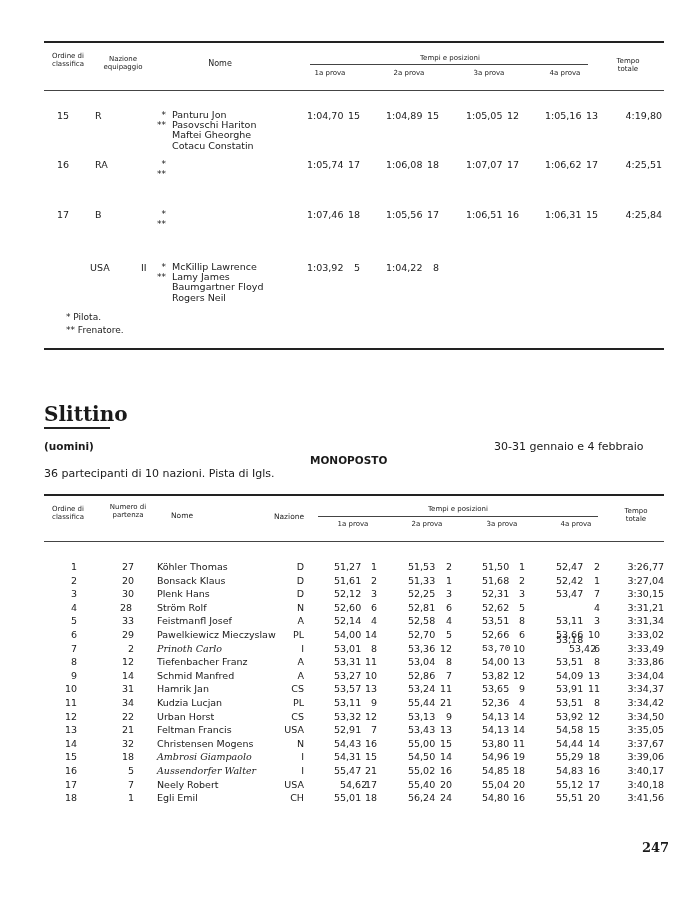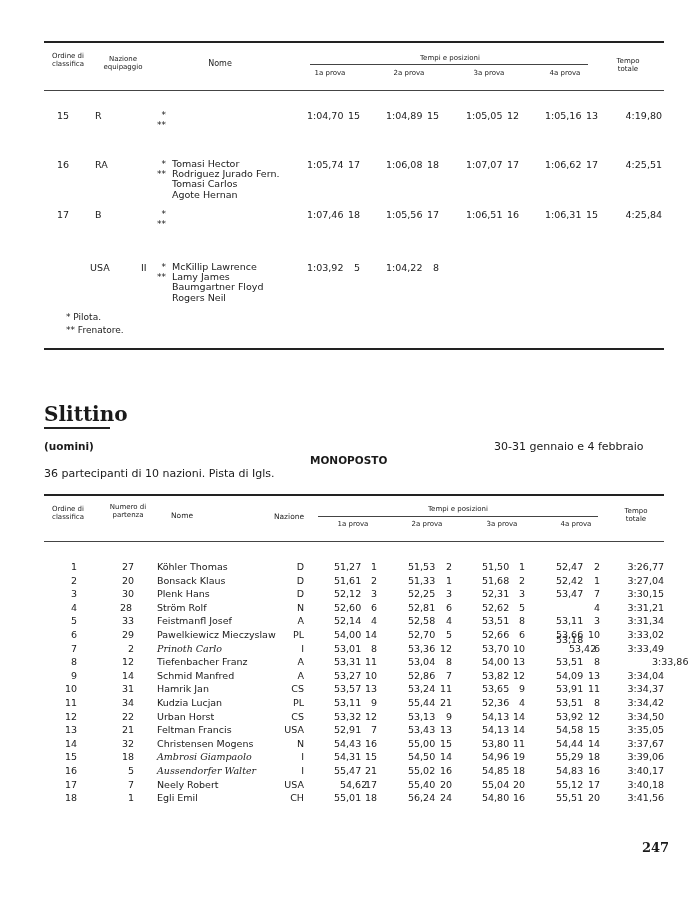--- a/index.html
+++ b/index.html
@@ -36,43 +36,43 @@
 <div class="abs hdr" style="left:610px;top:57px;width:36px;">Tempo totale</div>
 <div class="rule thin" style="top:90px;"></div>
 
 <div class="abs" style="left:0;top:110px;width:700px;height:45px;">
   <span class="abs t" style="left:57px;top:0;">15</span>
   <span class="abs t" style="left:95px;top:0;">R</span>
   <div class="abs stars" style="left:152px;top:0;">
     <div>*</div>
       <div>**</div>
   </div>
+  <div class="abs names" style="left:172px;top:0;">
+    <div>Panturu Jon</div>
+      <div>Pasovschi Hariton</div>
+    <div>Maftei Gheorghe</div>
+      <div>Cotacu Constatin</div>
+  </div>
   <span class="abs t" style="left:307px;top:0;">1:04,70</span>
   <span class="abs t r" style="left:342px;top:0;width:18px;">15</span>
   <span class="abs t" style="left:386px;top:0;">1:04,89</span>
   <span class="abs t r" style="left:421px;top:0;width:18px;">15</span>
   <span class="abs t" style="left:466px;top:0;">1:05,05</span>
   <span class="abs t r" style="left:501px;top:0;width:18px;">12</span>
   <span class="abs t" style="left:545px;top:0;">1:05,16</span>
   <span class="abs t r" style="left:580px;top:0;width:18px;">13</span>
   <span class="abs t r" style="left:610px;top:0;width:52px;">4:19,80</span>
 </div>
 
 <div class="abs" style="left:0;top:159px;width:700px;height:45px;">
   <span class="abs t" style="left:57px;top:0;">16</span>
   <span class="abs t" style="left:95px;top:0;">RA</span>
   <div class="abs stars" style="left:152px;top:0;">
     <div>*</div>
       <div>**</div>
-  </div>
-  <div class="abs names" style="left:172px;top:0;">
-    <div>Tomasi Hector</div>
-      <div>Rodriguez Jurado Fern.</div>
-    <div>Tomasi Carlos</div>
-      <div>Agote Hernan</div>
   </div>
   <span class="abs t" style="left:307px;top:0;">1:05,74</span>
   <span class="abs t r" style="left:342px;top:0;width:18px;">17</span>
   <span class="abs t" style="left:386px;top:0;">1:06,08</span>
   <span class="abs t r" style="left:421px;top:0;width:18px;">18</span>
   <span class="abs t" style="left:466px;top:0;">1:07,07</span>
   <span class="abs t r" style="left:501px;top:0;width:18px;">17</span>
   <span class="abs t" style="left:545px;top:0;">1:06,62</span>
   <span class="abs t r" style="left:580px;top:0;width:18px;">17</span>
   <span class="abs t r" style="left:610px;top:0;width:52px;">4:25,51</span>
@@ -235,40 +235,40 @@
     </div>
     <div class="row" style="top: 642.6px; width: 700px;">
       <span style="left: 57px; text-align: right; width: 20px;">7</span>
       <span style="left: 118px; text-align: right; width: 16px;">2</span>
       <span class="italic" style="left: 157px;">Prinoth Carlo</span>
       <span style="left: 282px; text-align: right; width: 22px;">I</span>
       <span style="left: 334px;">53,01</span>
       <span style="left: 362px; text-align: right; width: 15px;">8</span>
       <span style="left: 408px;">53,36</span>
       <span style="left: 437px; text-align: right; width: 15px;">12</span>
-      <span style="left: 482px;">53,70</span>
+      <span style="left: 482px; font-family: Liberation Mono, monospace;">53,70</span>
       <span style="left: 510px; text-align: right; width: 15px;">10</span>
       <span style="left: 569px;">53,42</span>
       <span style="left: 585px; text-align: right; width: 15px;">6</span>
       <span style="left: 620px; text-align: right; width: 44px;">3:33,49</span>
     </div>
     <div class="row" style="top: 656.2px; width: 700px;">
       <span style="left: 57px; text-align: right; width: 20px;">8</span>
       <span style="left: 118px; text-align: right; width: 16px;">12</span>
       <span style="left: 157px;">Tiefenbacher Franz</span>
       <span style="left: 282px; text-align: right; width: 22px;">A</span>
       <span style="left: 334px;">53,31</span>
       <span style="left: 362px; text-align: right; width: 15px;">11</span>
       <span style="left: 408px;">53,04</span>
       <span style="left: 437px; text-align: right; width: 15px;">8</span>
       <span style="left: 482px;">54,00</span>
       <span style="left: 510px; text-align: right; width: 15px;">13</span>
       <span style="left: 556px;">53,51</span>
       <span style="left: 585px; text-align: right; width: 15px;">8</span>
-      <span style="left: 652px; width: 44px;">3:33,86</span>
+      <span style="left: 620px; text-align: right; width: 44px;">3:33,86</span>
     </div>
     <div class="row" style="top: 669.8px; width: 700px;">
       <span style="left: 57px; text-align: right; width: 20px;">9</span>
       <span style="left: 118px; text-align: right; width: 16px;">14</span>
       <span style="left: 157px;">Schmid Manfred</span>
       <span style="left: 282px; text-align: right; width: 22px;">A</span>
       <span style="left: 334px;">53,27</span>
       <span style="left: 362px; text-align: right; width: 15px;">10</span>
       <span style="left: 408px;">52,86</span>
       <span style="left: 437px; text-align: right; width: 15px;">7</span>

